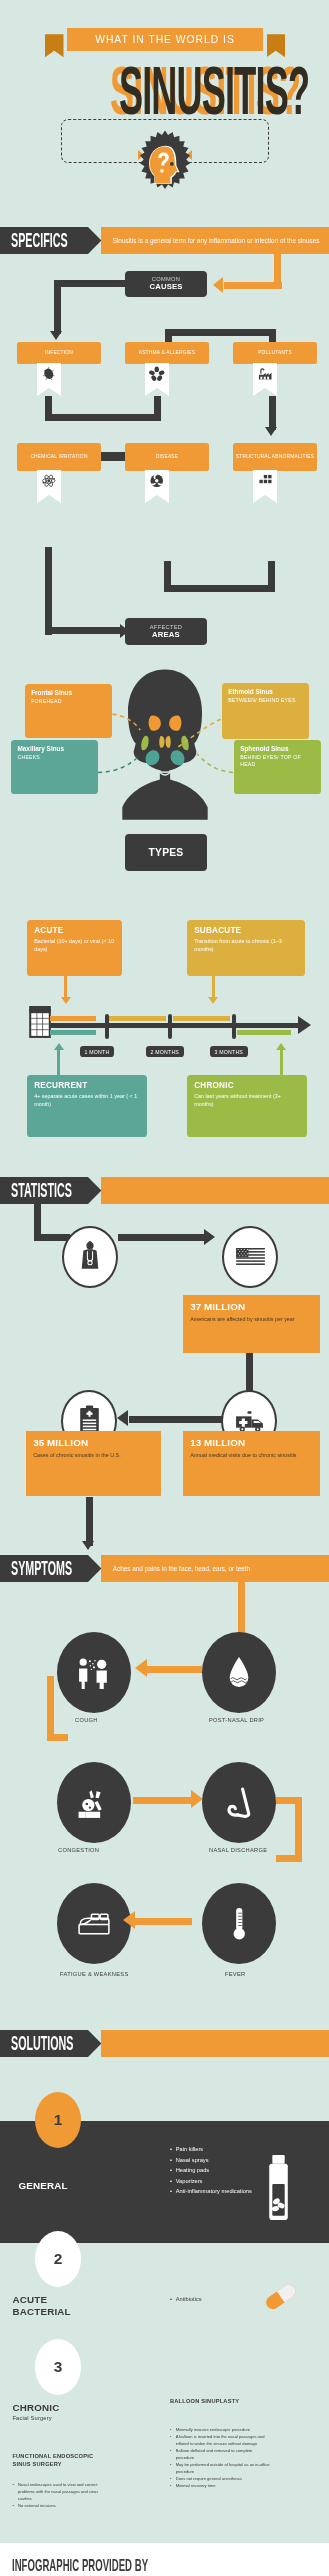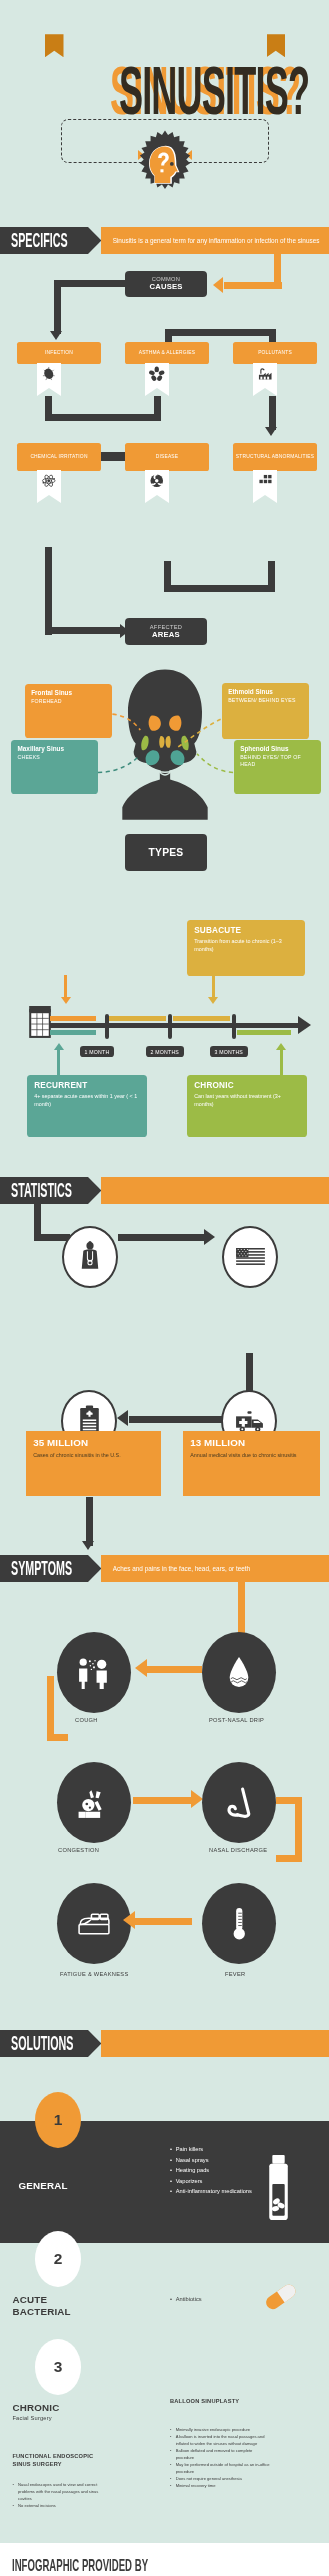--- a/index.html
+++ b/index.html
@@ -117,20 +117,23 @@
         transform:scaleY(1.4) scaleX(.85);transform-origin:left center;display:inline-block;}
 </style>
 </head>
 <body>
 
 <div class="page">
 
   <div class="ribbon-wrap">
     <div class="ribbon-tail-l"></div>
     <div class="ribbon-tail-r"></div>
+    <div class="ribbon">
+      <span>WHAT IN THE WORLD IS</span>
+    </div>
   </div>
 
   <div class="bigtitle">
     <div class="t shadow">SINUSITIS?</div>
     <div class="t front">SINUSITIS?</div>
   </div>
 
   <div class="dashbox">
     <div class="dash-arrow-l"></div>
     <div class="dash-arrow-r"></div>
@@ -343,20 +346,24 @@
     <path d="M218 95 C245 98 262 112 272 126" stroke="#f09a35" stroke-width="3" stroke-dasharray="8 7" fill="none"></path>
     <path d="M428 105 C395 120 360 150 343 160" stroke="#dcb03f" stroke-width="3" stroke-dasharray="8 7" fill="none"></path>
     <path d="M190 208 C230 208 255 190 268 178" stroke="#3f8c7d" stroke-width="3" stroke-dasharray="8 7" fill="none"></path>
     <path d="M452 208 C415 206 395 185 382 172" stroke="#9cbb46" stroke-width="3" stroke-dasharray="8 7" fill="none"></path>
   </svg>
 
   <div class="darkpill" style="left:125px;top:834px;width:82px;height:37px;border-radius:4.1px;">
     <span class="l2" style="font-size:10.3px;">TYPES</span>
   </div>
 
+  <div class="typebox" style="left:27px;top:920px;width:95px;height:56px;background:#f09a35;">
+    <span class="n">ACUTE</span>
+    <span class="d">Bacterial (10+ days) or viral (&lt; 10 days)</span>
+  </div>
   <div class="typebox" style="left:187px;top:920px;width:118px;height:56px;background:#dcb03f;">
     <span class="n">SUBACUTE</span>
     <span class="d">Transition from acute to chronic (1–3 months)</span>
   </div>
 
   <div class="abs" style="left:64px;top:975px;width:3.1px;height:25px;background:#f09a35;"></div>
   <div class="abs" style="left:61px;top:997px;width:0;height:0;border-left:5.2px solid transparent;border-right:5.2px solid transparent;border-top:7.2px solid #f09a35;"></div>
   <div class="abs" style="left:212px;top:975px;width:3.1px;height:25px;background:#dcb03f;"></div>
   <div class="abs" style="left:208px;top:997px;width:0;height:0;border-left:5.2px solid transparent;border-right:5.2px solid transparent;border-top:7.2px solid #dcb03f;"></div>
 
@@ -455,20 +462,24 @@
           <circle cx="10" cy="11" r="1"></circle>
           <circle cx="16" cy="11" r="1"></circle>
           <circle cx="22" cy="11" r="1"></circle>
           <circle cx="7" cy="15" r="1"></circle>
           <circle cx="13" cy="15" r="1"></circle>
           <circle cx="19" cy="15" r="1"></circle>
         </g>
       </svg>
   </div>
 
+  <div class="statbox" style="left:183px;top:1295px;width:137px;height:58px;">
+    <span class="n">37 MILLION</span>
+    <span class="d">Americans are affected by sinusitis per year</span>
+  </div>
 
   <div class="abs" style="left:246px;top:1353px;width:6.7px;height:41px;background:#3b3b3b;"></div>
   <div class="abs" style="left:129px;top:1416px;width:118px;height:6.7px;background:#3b3b3b;"></div>
   <div class="abs" style="left:117px;top:1410px;width:0;height:0;border-top:8.8px solid transparent;border-bottom:8.8px solid transparent;border-right:11.3px solid #3b3b3b;"></div>
 
   <div class="circ" style="left:61px;top:1390px;width:52px;height:58px;border-radius:50%;">
     <svg width="25" height="32" viewBox="0 0 48 62">
         <g fill="#3b3b3b">
           <rect x="6" y="6" width="36" height="52" rx="2"></rect>
           <rect x="17" y="1" width="14" height="8" rx="2"></rect>

